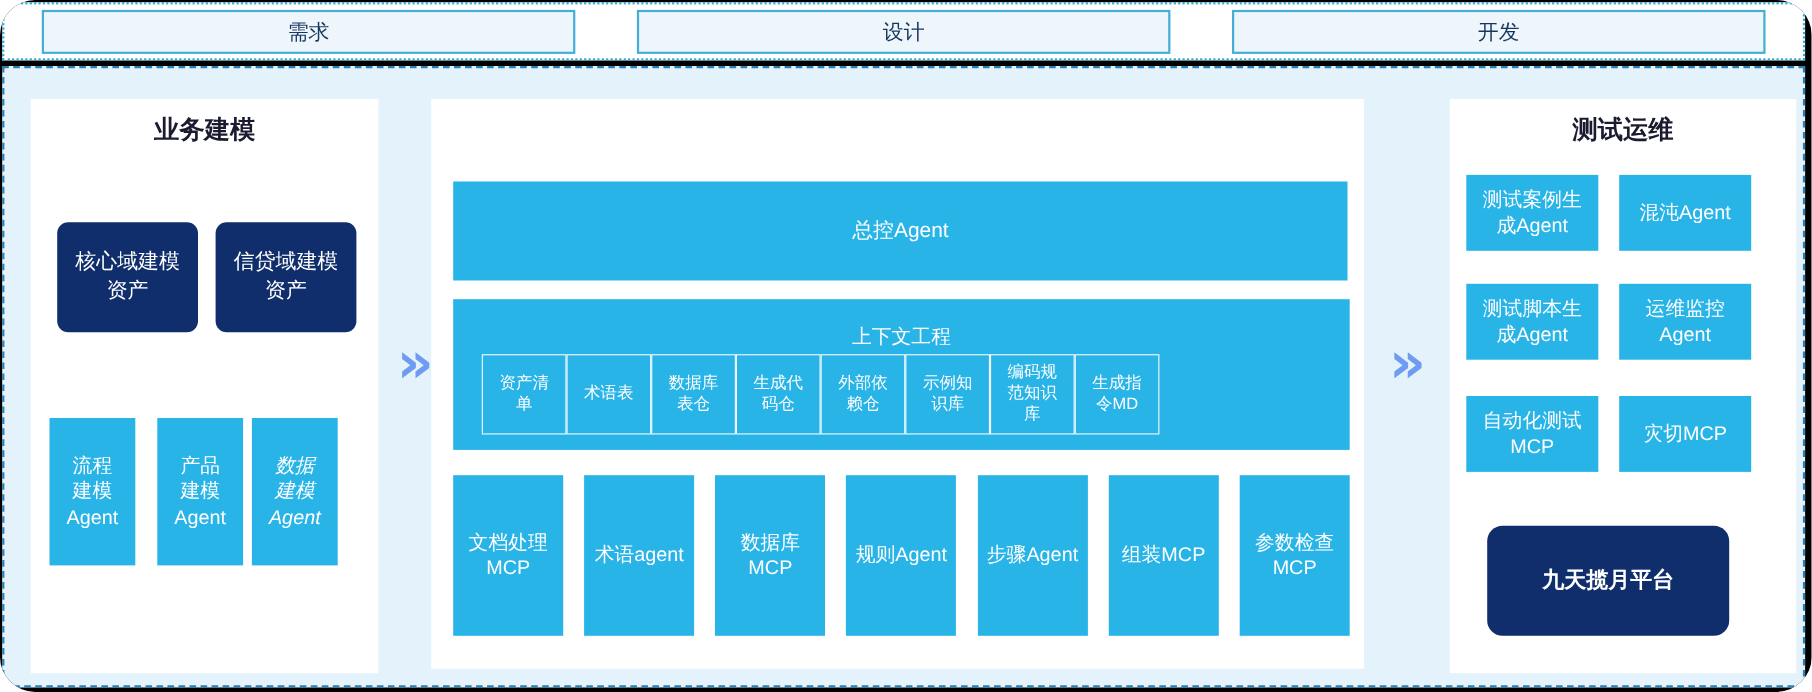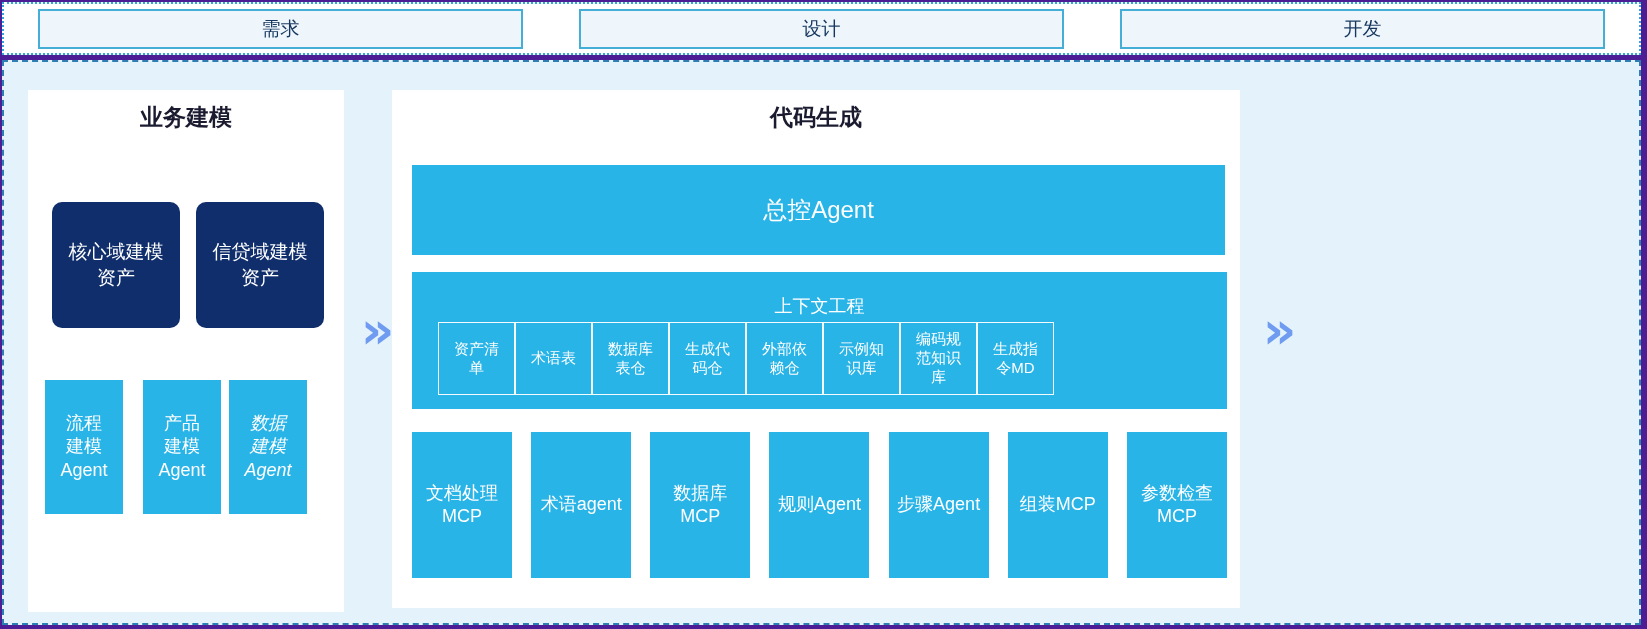--- a/index.html
+++ b/index.html
@@ -1,19 +1,19 @@
 <!DOCTYPE html>
 <html style="--cyan: #29b4e8; --navy: #0f2e6b; --panel-bg: #e4f2fb; --phase-bg: #eef6fb; --phase-border: #45aed6; --phase-text: #16365f; --dotted-border: #2fa9d6; --dashed-border: #2d7fb2; --arrow: #6f9bf0; --title-text: #1b1b30;"><head>
 <meta charset="utf-8">
 <style>
   html,body{margin:0;padding:0;background:#fff;}
   .page{
-    position:relative;width:1647px;height:629px;background:#4c1d95;
+    position:relative;width:1647px;height:629px;background:#000000;
     font-family:"Liberation Sans","DejaVu Sans",sans-serif;
-    -webkit-font-smoothing:antialiased;overflow:hidden;
+    -webkit-font-smoothing:antialiased;overflow:hidden;border-radius:32px;
   }
   
   .top-strip{
     position:absolute;left:2px;top:2px;width:1639px;height:53px;
     border:2px dotted var(--dotted-border,#2fa9d6);
     background:#ffffff;display:flex;align-items:center;
     padding:0 34px;gap:56px;box-sizing:border-box;
   }
   .phase-box{
     flex:1;height:40px;background:var(--phase-bg,#eef6fb);
@@ -40,26 +40,26 @@
     background:var(--cyan,#29b4e8);color:#ffffff;
     display:flex;align-items:center;justify-content:center;
     text-align:center;box-sizing:border-box;line-height:1.3;
   }
   .navy-box{
     background:var(--navy,#0f2e6b);color:#ffffff;border-radius:10px;
     display:flex;align-items:center;justify-content:center;
     text-align:center;box-sizing:border-box;line-height:1.35;
   }
   
-  .bm-asset{position:absolute;top:112px;width:128px;height:126px;font-size:19px;padding:0 12px;}
+  .bm-asset{position:absolute;top:112px;width:128px;height:100px;font-size:19px;padding:0 12px;}
   .bm-asset.a0{left:24px;} .bm-asset.a1{left:168px;}
   .bm-agent{position:absolute;top:290px;width:78px;height:134px;font-size:18px;padding:16px 13px;}
   .bm-agent.g0{left:17px;} .bm-agent.g1{left:115px;} .bm-agent.g2{left:201px;font-style:italic;}
   
-  .master-bar{position:absolute;left:20px;top:75px;width:813px;height:90px;font-size:24px;}
+  .master-bar{position:absolute;left:20px;top:75px;width:813px;height:90px;font-size:19px;}
   .context-panel{
     position:absolute;left:20px;top:182px;width:815px;height:137px;
     background:var(--cyan,#29b4e8);box-sizing:border-box;
   }
   .context-title{
     position:absolute;left:0;top:10px;width:100%;text-align:center;
     color:#ffffff;font-size:18px;margin-top:12px;
   }
   .context-items{
     position:absolute;left:26px;top:50px;width:763px;display:flex;
@@ -111,21 +111,20 @@
       <div class="navy-box bm-asset a0">核心域建模资产</div>
       <div class="navy-box bm-asset a1">信贷域建模资产</div>
       <div class="cyan-box bm-agent g0">流程建模Agent</div>
       <div class="cyan-box bm-agent g1">产品建模Agent</div>
       <div class="cyan-box bm-agent g2">数据建模Agent</div>
     </section>
 
     <div class="flow-arrow left">»</div>
 
     <section class="card card-mid">
-      <h2>代码生成</h2>
       <div class="cyan-box master-bar">总控Agent</div>
 
       <div class="context-panel">
         <div class="context-title">上下文工程</div>
         <div class="context-items">
           <div class="ctx-box">资产清单</div>
           <div class="ctx-box">术语表</div>
           <div class="ctx-box">数据库表仓</div>
           <div class="ctx-box">生成代码仓</div>
           <div class="ctx-box">外部依赖仓</div>
@@ -141,15 +140,25 @@
         <div class="cyan-box tool-box">数据库MCP</div>
         <div class="cyan-box tool-box">规则Agent</div>
         <div class="cyan-box tool-box">步骤Agent</div>
         <div class="cyan-box tool-box">组装MCP</div>
         <div class="cyan-box tool-box">参数检查MCP</div>
       </div>
     </section>
 
     <div class="flow-arrow right">»</div>
 
+    <section class="card card-right">
+      <h2>测试运维</h2>
+      <div class="cyan-box to-box r0 c0">测试案例生成Agent</div>
+      <div class="cyan-box to-box r0 c1">混沌Agent</div>
+      <div class="cyan-box to-box r1 c0">测试脚本生成Agent</div>
+      <div class="cyan-box to-box r1 c1">运维监控Agent</div>
+      <div class="cyan-box to-box r2 c0">自动化测试MCP</div>
+      <div class="cyan-box to-box r2 c1">灾切MCP</div>
+      <div class="navy-box platform-box">九天揽月平台</div>
+    </section>
 
   </div>
 </div>
 
 </body></html>

